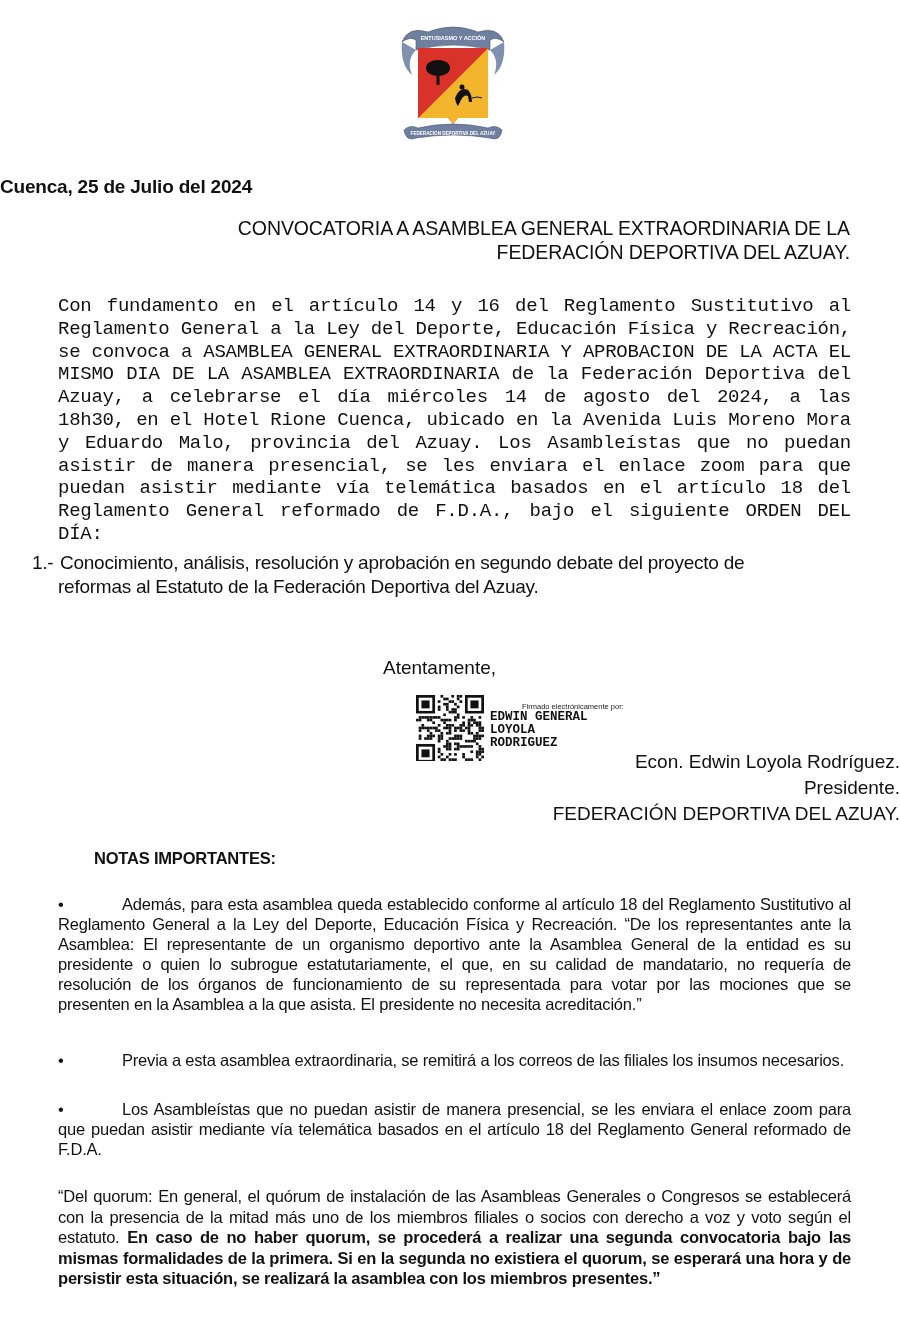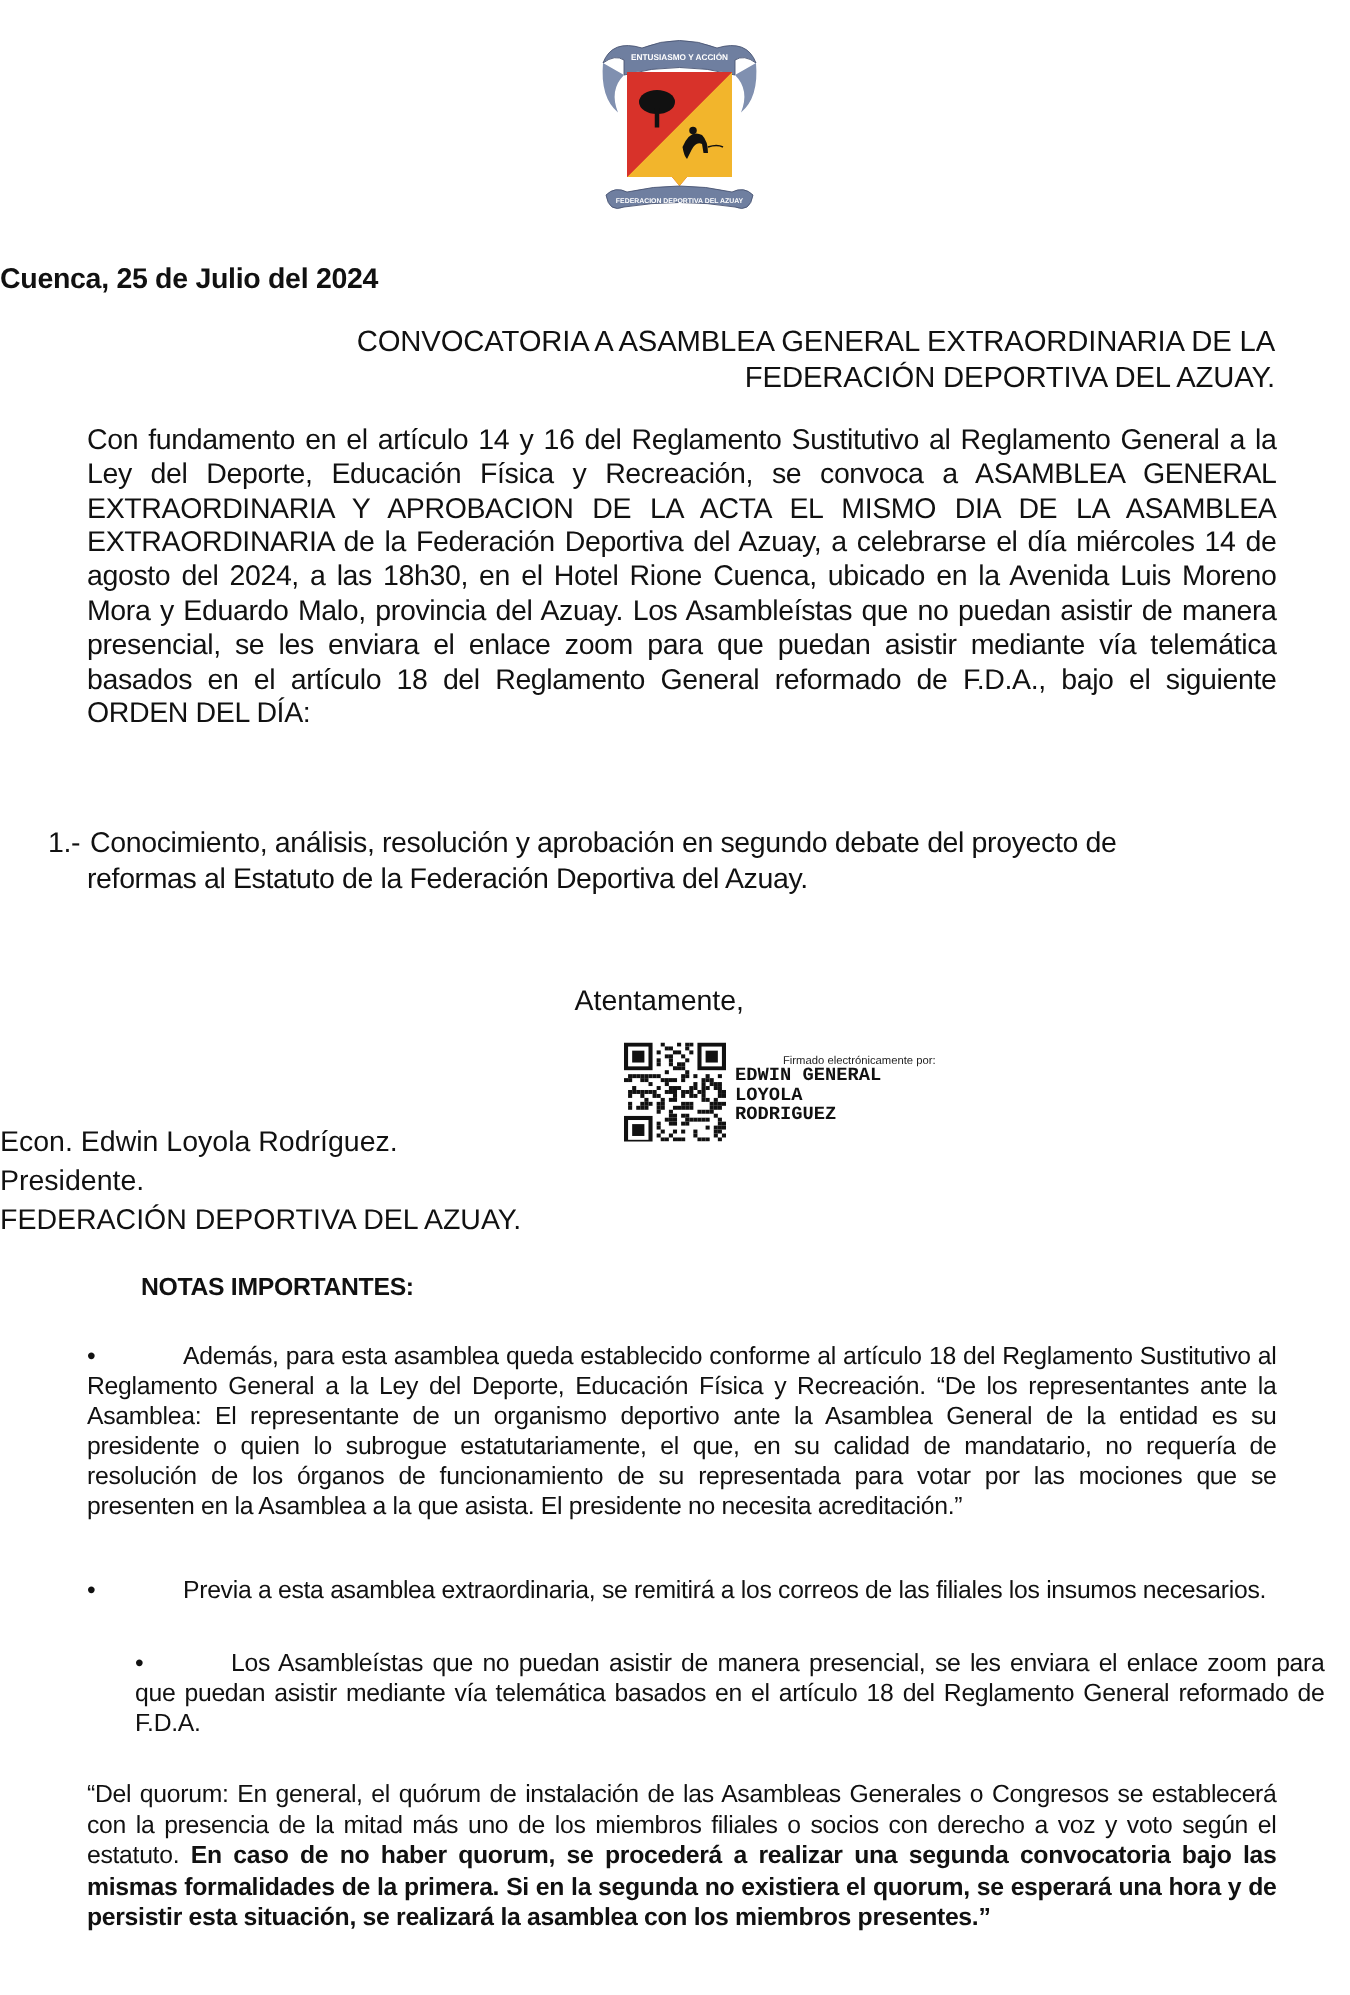--- a/index.html
+++ b/index.html
@@ -11,53 +11,53 @@
   .logo { left: 398px; top: 20px; width: 110px; height: 135px; }
   .date {
     left: 0; width: 900px; top: 176px; 
     font-weight: bold; font-size: 19px; letter-spacing: -0.2px;
   }
   .title {
     left: 60px; width: 790px; top: 216px; text-align: right;
     font-weight: normal; font-size: 19.5px; line-height: 24px; letter-spacing: -0.1px;
   }
   .intro {
-    left: 58px; width: 793px; top: 283px;
-    font-size: 19px; line-height: 22.8px; text-align: justify; letter-spacing: -0.25px;
+    left: 58px; width: 793px; top: 295px;
+    font-size: 19px; line-height: 22.8px; text-align: justify; letter-spacing: -0.25px; font-family: Liberation Mono, monospace;
   }
   .agenda {
     left: 32px; width: 800px; top: 551px;
     font-size: 19px; line-height: 24px; letter-spacing: -0.25px;
   }
   .agenda .num { display: inline-block; width: 28px; }
   .agenda .line2 { padding-left: 26px; }
   .closing {
     left: 383px; top: 657px; font-size: 19px;
   }
   .sig-name {
-    left: 0; width: 900px; top: 749px; text-align: left; font-size: 19px; line-height: 26px;
+    left: 0; width: 900px; top: 749px; text-align: right; font-size: 19px; line-height: 26px;
   }
   .sig-name div { position: relative; }
   .qr {
     left: 416px; top: 695px; width: 68px; height: 66px; z-index: 2;
   }
   .sig-block { left: 490px; top: 702px; z-index: 2; }
   .sig-small { font-family: Liberation Sans, sans-serif; font-size: 7.5px; color: #222; padding-left: 32px; }
   .sig-big { font-family: "Liberation Mono", monospace; font-size: 12.5px; font-weight: bold; line-height: 13px; color: #111; }
   .notes-h {
     left: 58px; top: 849px; font-weight: bold; font-size: 16.5px; letter-spacing: -0.2px; margin-left: 36px;
   }
   .note {
     left: 58px; width: 793px; font-size: 16.5px; line-height: 20px;
     text-align: justify; letter-spacing: -0.2px;
   }
   .note .bullet { display: inline-block; width: 64px; }
   .n1 { top: 894px; }
   .n2 { top: 1050px; }
-  .n3 { top: 1099px; margin-left: 32px; }
+  .n3 { top: 1099px; }
   .quorum {
     left: 58px; width: 793px; top: 1186px; font-size: 16.5px; line-height: 20.6px;
     text-align: justify; letter-spacing: -0.2px;
   }
   .quorum b { font-weight: bold; }
 </style>
 </head>
 <body>
 
 <div class="abs logo">

